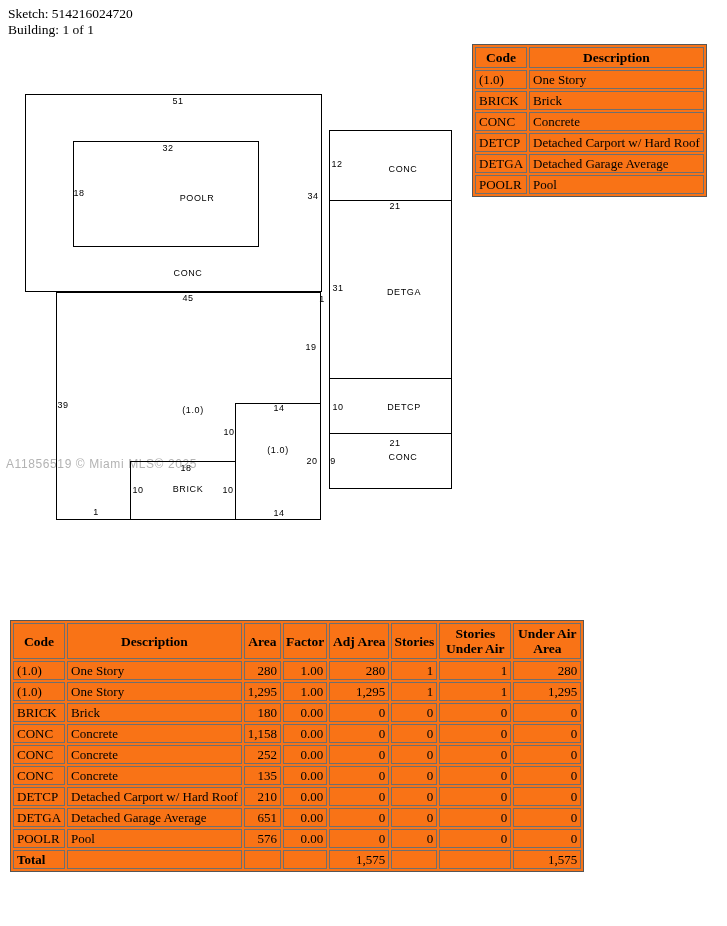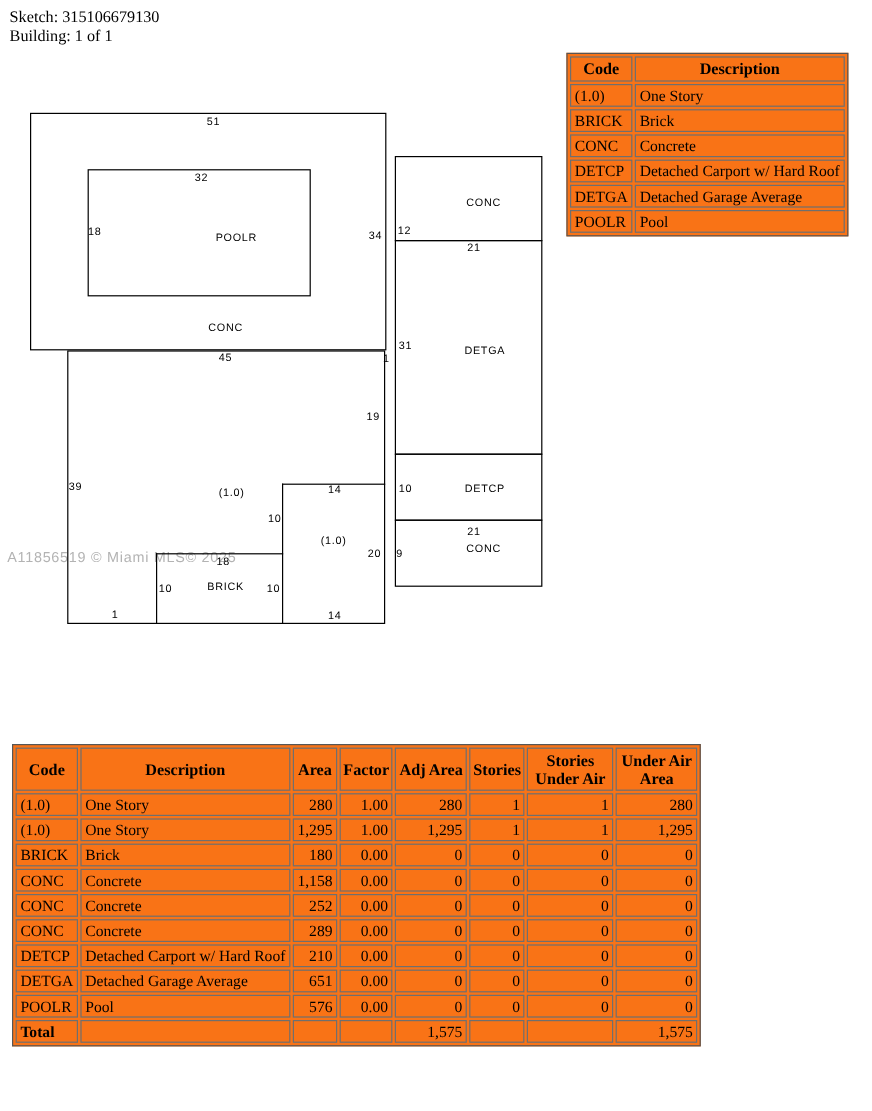--- a/index.html
+++ b/index.html
@@ -48,21 +48,21 @@
   #area-table { position:absolute; left:10px; top:620px; }
   #area-table td { white-space:nowrap; }
   td.num { text-align:right; }
   td.txt { text-align:left; }
   td.total-label { font-weight:bold; font-size:13.5px; height:19px; }
 </style>
 </head>
 <body>
 
 <div class="hdr">
-  <div>Sketch: 315106679130</div>
+  <div>Sketch: 514216024720</div>
   <div>Building: 1 of 1</div>
 </div>
 
 <div id="watermark">A11856519 © Miami MLS© 2025</div>
 
 <div id="sketch-layer">
     <div class="rect" style="left: 25px; top: 94px; width: 297px; height: 198px;"></div>
     <div class="rect" style="left: 73px; top: 141px; width: 186px; height: 106px;"></div>
     <div class="rect" style="left: 56px; top: 292px; width: 265px; height: 228px;"></div>
     <div class="rect" style="left: 329px; top: 130px; width: 123px; height: 71px;"></div>
@@ -87,21 +87,21 @@
     <div class="slabel" style="left: 279px; top: 408px;">14</div>
     <div class="slabel" style="left: 229px; top: 432px;">10</div>
     <div class="slabel" style="left: 278px; top: 450px;">(1.0)</div>
     <div class="slabel" style="left: 312px; top: 461px;">20</div>
     <div class="slabel" style="left: 186px; top: 468px;">18</div>
     <div class="slabel" style="left: 138px; top: 490px;">10</div>
     <div class="slabel" style="left: 188px; top: 489px;">BRICK</div>
     <div class="slabel" style="left: 228px; top: 490px;">10</div>
     <div class="slabel" style="left: 96px; top: 512px;">1</div>
     <div class="slabel" style="left: 279px; top: 513px;">14</div>
-    <div class="slabel" style="left: 337px; top: 164px; margin-top: 28px;">12</div>
+    <div class="slabel" style="left: 337px; top: 164px;">12</div>
     <div class="slabel" style="left: 403px; top: 169px;">CONC</div>
     <div class="slabel" style="left: 395px; top: 206px;">21</div>
     <div class="slabel" style="left: 338px; top: 288px;">31</div>
     <div class="slabel" style="left: 404px; top: 292px;">DETGA</div>
     <div class="slabel" style="left: 338px; top: 407px;">10</div>
     <div class="slabel" style="left: 404px; top: 407px;">DETCP</div>
     <div class="slabel" style="left: 395px; top: 443px;">21</div>
     <div class="slabel" style="left: 403px; top: 457px;">CONC</div>
     <div class="slabel" style="left: 333px; top: 461px;">9</div>
   </div>
@@ -215,21 +215,21 @@
         <td class="num">252</td>
         <td class="num">0.00</td>
         <td class="num">0</td>
         <td class="num">0</td>
         <td class="num">0</td>
         <td class="num">0</td>
       </tr>
       <tr>
         <td class="txt">CONC</td>
         <td class="txt">Concrete</td>
-        <td class="num">289</td>
+        <td class="num">135</td>
         <td class="num">0.00</td>
         <td class="num">0</td>
         <td class="num">0</td>
         <td class="num">0</td>
         <td class="num">0</td>
       </tr>
       <tr>
         <td class="txt">DETCP</td>
         <td class="txt">Detached Carport w/ Hard Roof</td>
         <td class="num">210</td>

